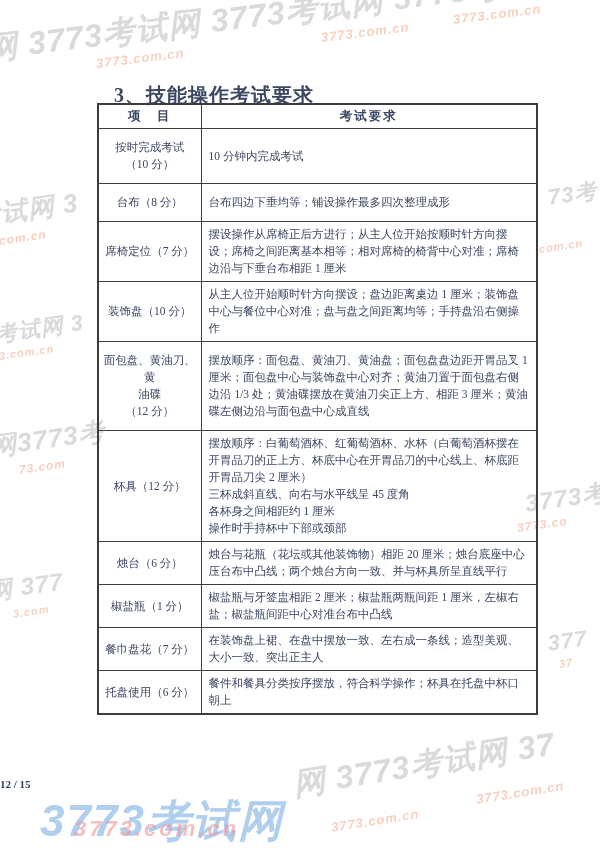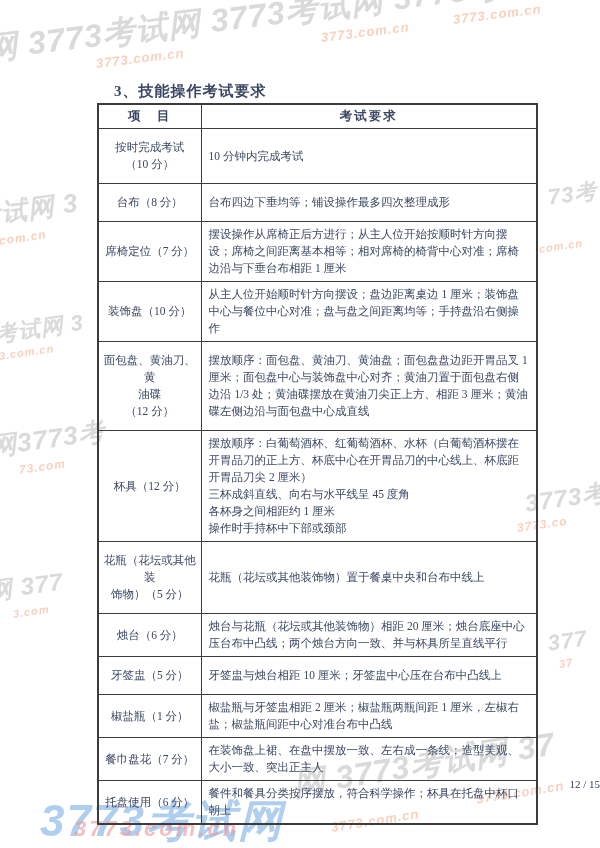--- a/index.html
+++ b/index.html
@@ -40,21 +40,21 @@
   .wm17 { left:546px; top:183px; font-size:22px; transform:rotate(-8deg); }
   .wm18 { left:290px; top:764px; font-size:32px; transform:rotate(-9deg); }
   .wm19 { left:330px; top:820px; font-size:13px; transform:rotate(-9deg); }
   .wm20 { left:475px; top:792px; font-size:13px; transform:rotate(-9deg); }
   .wm21 { left:40px;  top:792px; font-size:44px; letter-spacing:2px; }
   .wm22 { left:74px;  top:816px; font-size:22px; letter-spacing:3px; }
   
   .content { position:absolute; inset:0; z-index:1; }
   .doc-title {
     position:absolute; left:114px; top:82px;
-    font-size:15px; font-weight:600; letter-spacing:1px;
+    font-size:20px; font-weight:600; letter-spacing:1px;
   }
   table.req-table {
     position:absolute; left:97px; top:103px; width:441px;
     border-collapse:collapse; table-layout:fixed;
     border:2px solid #3c3c3c;
   }
   .req-table td {
     border:1px solid #3c3c3c;
     font-size:11.5px; line-height:17px;
     vertical-align:middle;
@@ -62,21 +62,21 @@
     white-space:pre-wrap;
   }
   .req-table td.c1 { text-align:center; padding:10px 3px; }
   .req-table td.c2 { text-align:left;  padding:4px 7px;margin-top:40px; }
   .req-table tr.hdr td {
     font-weight:bold; text-align:center; font-size:12.5px;
     padding:3px 2px; letter-spacing:2px;
   }
   .page-footer {
     position:absolute; left:0; top:778px; width:100%;
-    text-align:right; font-weight:normal; font-size:11px; color:#33405c;
+    text-align:left; font-weight:bold; font-size:11px; color:#33405c;
   }
 </style>
 </head>
 <body>
 
 <div class="page">
 
   <div class="wm-layer">
     <div class="wm wm-gray wm0">试网 3773考试网 3773考试网 3773考试</div>
     <div class="wm wm-orange wm1">3773.com.cn</div>
@@ -141,31 +141,22 @@
           <td class="c2">摆放顺序：面包盘、黄油刀、黄油盘；面包盘盘边距开胃品叉 1 厘米；面包盘中心与装饰盘中心对齐；黄油刀置于面包盘右侧边沿 1/3 处；黄油碟摆放在黄油刀尖正上方、相距 3 厘米；黄油碟左侧边沿与面包盘中心成直线</td>
         </tr>
         <tr>
           <td class="c1">杯具（12 分）</td>
           <td class="c2">摆放顺序：白葡萄酒杯、红葡萄酒杯、水杯（白葡萄酒杯摆在开胃品刀的正上方、杯底中心在开胃品刀的中心线上、杯底距开胃品刀尖 2 厘米）
 三杯成斜直线、向右与水平线呈 45 度角
 各杯身之间相距约 1 厘米
 操作时手持杯中下部或颈部</td>
         </tr>
         <tr>
-          <td class="c1">花瓶（花坛或其他装
-饰物）（5 分）</td>
-          <td class="c2">花瓶（花坛或其他装饰物）置于餐桌中央和台布中线上</td>
-        </tr>
-        <tr>
           <td class="c1">烛台（6 分）</td>
           <td class="c2">烛台与花瓶（花坛或其他装饰物）相距 20 厘米；烛台底座中心压台布中凸线；两个烛台方向一致、并与杯具所呈直线平行</td>
-        </tr>
-        <tr>
-          <td class="c1">牙签盅（5 分）</td>
-          <td class="c2">牙签盅与烛台相距 10 厘米；牙签盅中心压在台布中凸线上</td>
         </tr>
         <tr>
           <td class="c1">椒盐瓶（1 分）</td>
           <td class="c2">椒盐瓶与牙签盅相距 2 厘米；椒盐瓶两瓶间距 1 厘米，左椒右盐；椒盐瓶间距中心对准台布中凸线</td>
         </tr>
         <tr>
           <td class="c1">餐巾盘花（7 分）</td>
           <td class="c2">在装饰盘上裙、在盘中摆放一致、左右成一条线；造型美观、大小一致、突出正主人</td>
         </tr>
         <tr>

